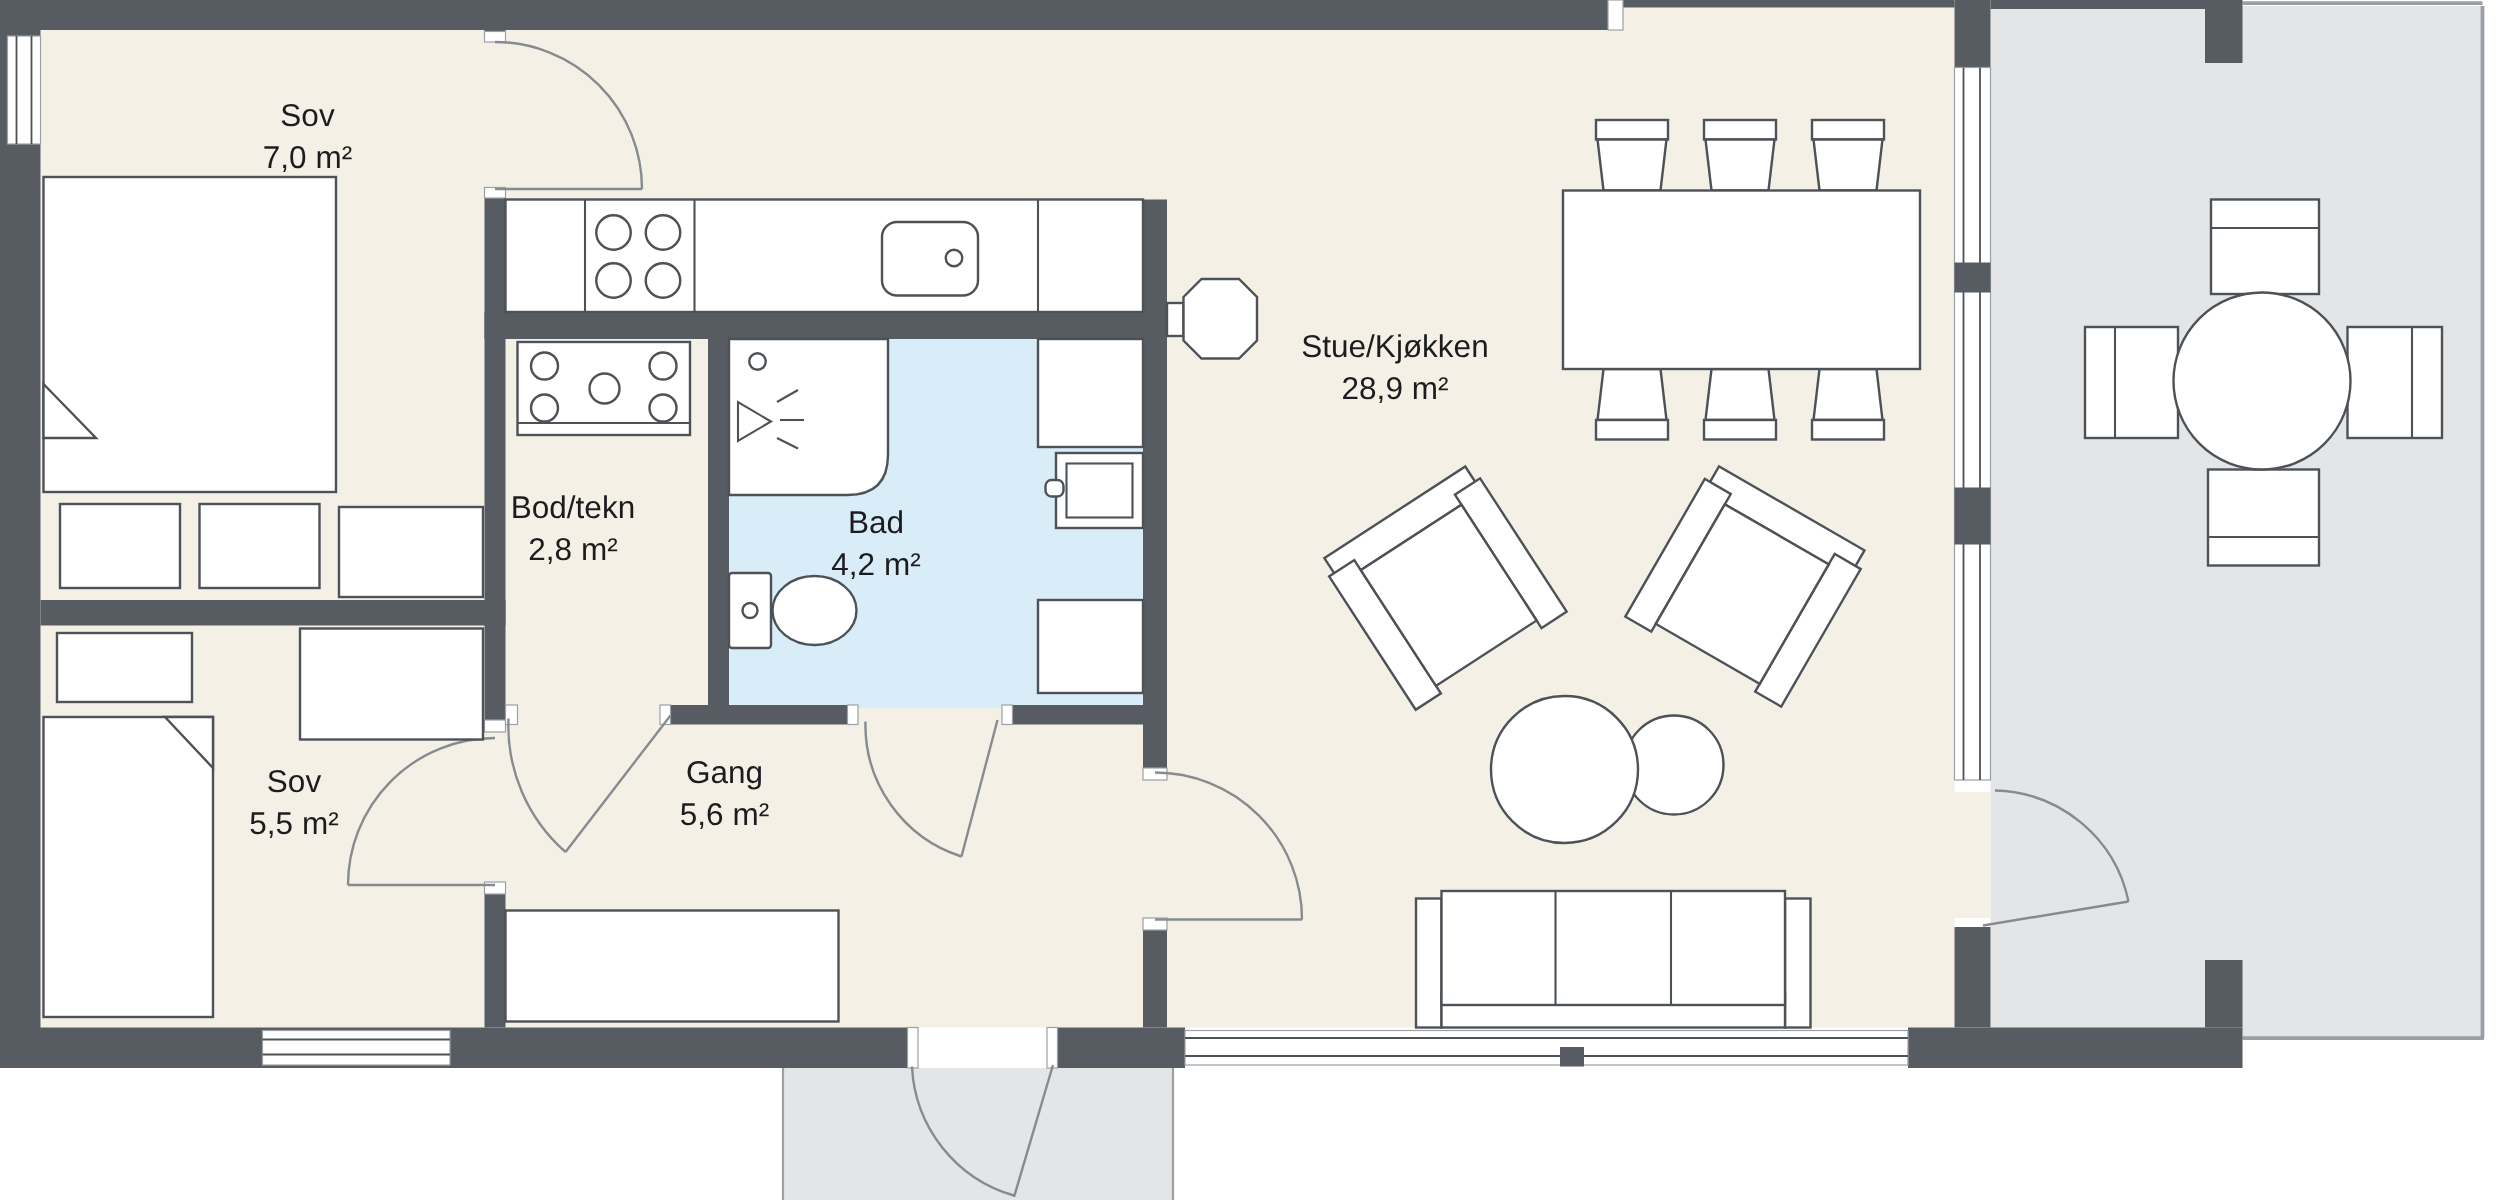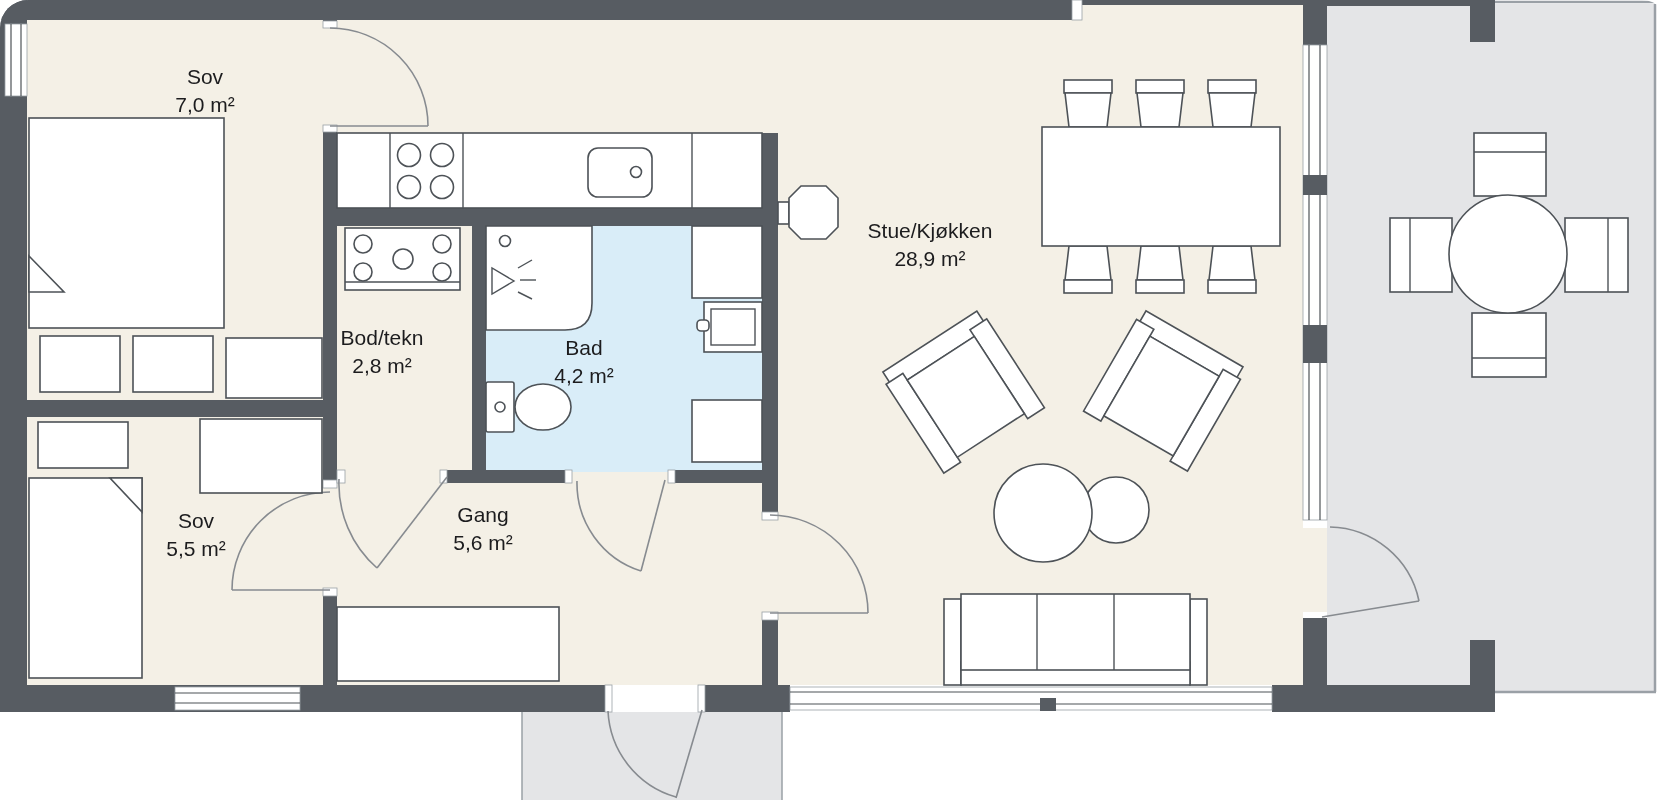--- a/index.html
+++ b/index.html
@@ -1,17 +1,17 @@
 <!DOCTYPE html>
 <html><head>
 <meta charset="utf-8">
 <style>
   html,body{margin:0;padding:0;background:#ffffff;}
   .stage{position:relative;width:1670px;height:800px;overflow:hidden;background:#ffffff;
-         font-family:"Liberation Sans", sans-serif;border-radius:28px;}
+         font-family:"Liberation Sans", sans-serif;}
   svg{display:block}
   .wall{fill:#575c62;stroke:none}
   .floor{fill:#f4f0e6;stroke:none}
   .bath{fill:#d9edf8;stroke:none}
   .terr{fill:#e4e5e7;stroke:none}
   .furn{fill:#ffffff;stroke:#4d5257;stroke-width:1.6}
   .fline{fill:none;stroke:#4d5257;stroke-width:1.4}
   .door{fill:none;stroke:#878b90;stroke-width:1.6}
   .jamb{fill:#ffffff;stroke:#9aa0a6;stroke-width:0.8}
   .winline{fill:none;stroke:#4d5257;stroke-width:1.2}

